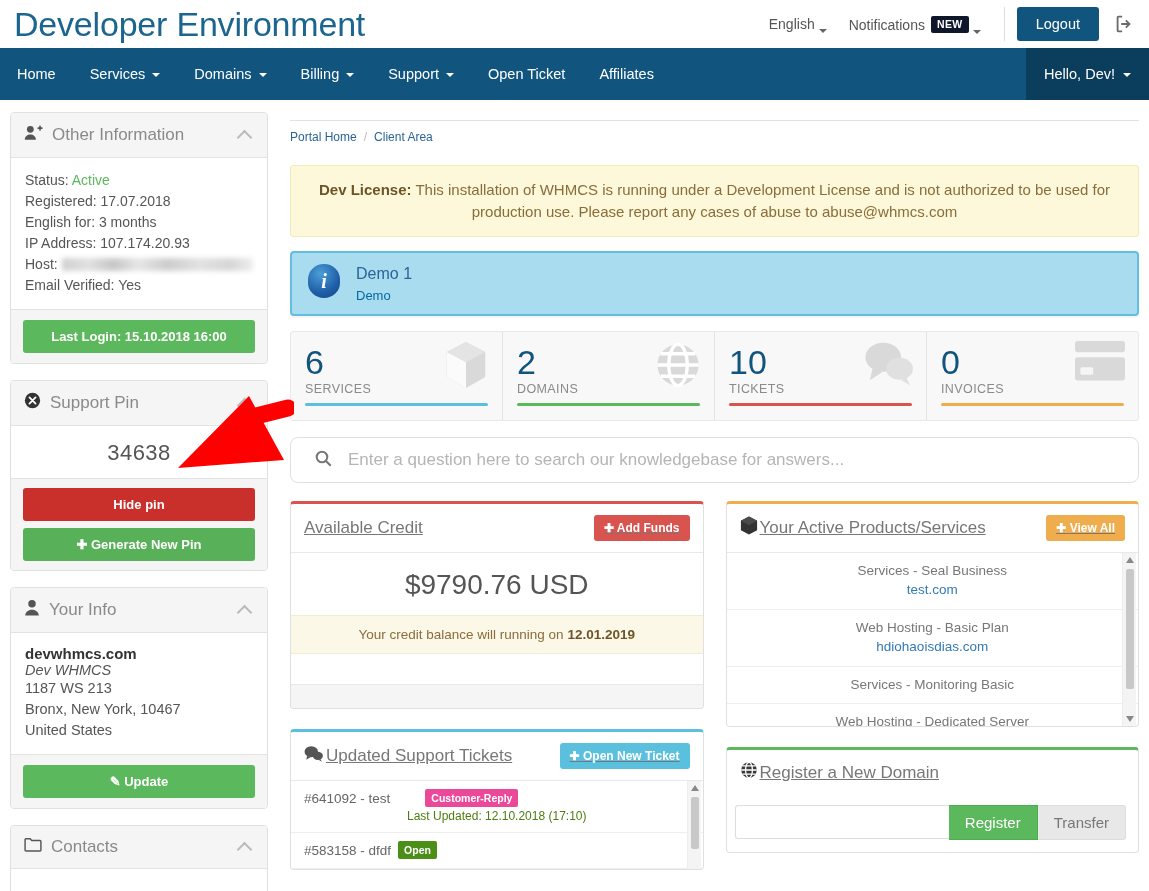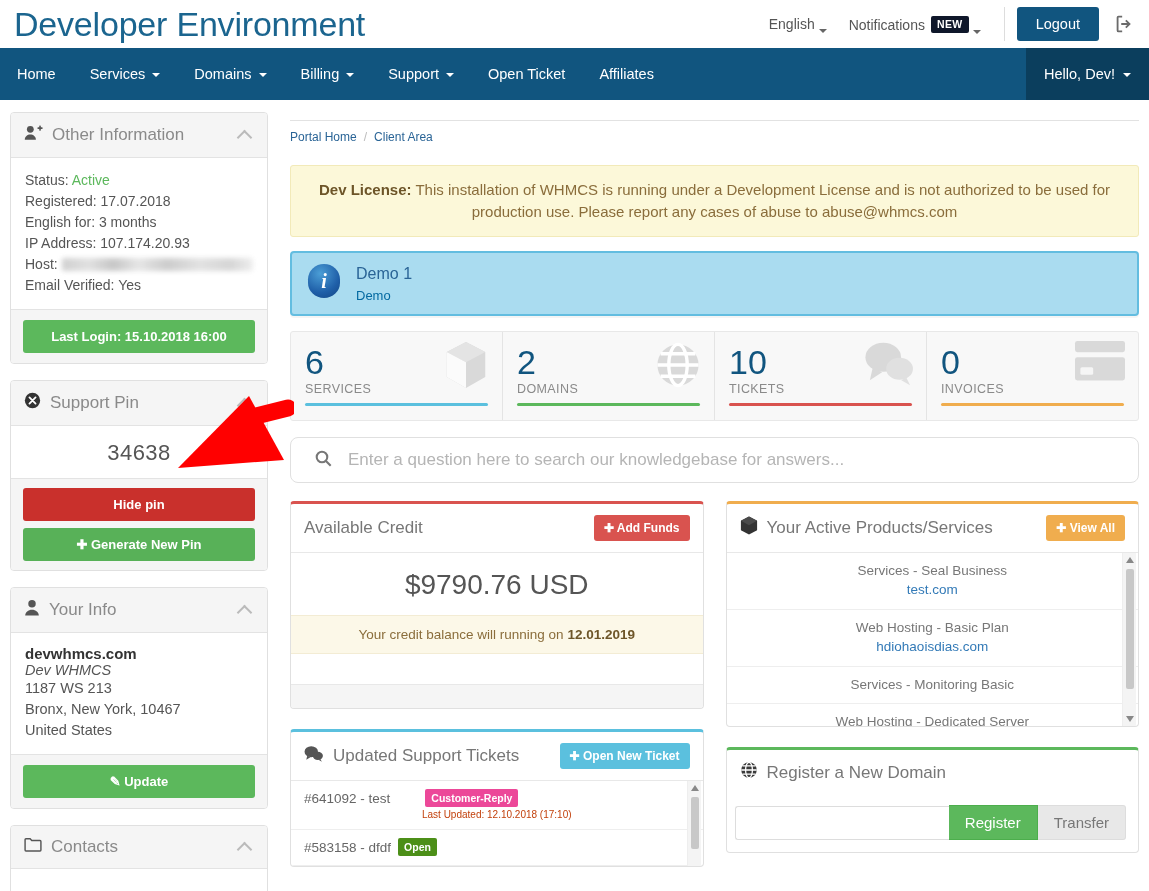--- a/index.html
+++ b/index.html
@@ -173,23 +173,24 @@
   .wcol { flex:1; min-width:0; }
   .widget {
     background:#fff; border:1px solid #e0e0e0; border-radius:4px;
     border-top:3px solid #ccc; margin-bottom:20px; overflow:hidden;
   }
   .widget.top-red { border-top-color:#d9534f; }
   .widget.top-orange { border-top-color:#f0ad4e; }
   .widget.top-blue { border-top-color:#5bc0de; }
   .widget.top-green { border-top-color:#5cb85c; }
   .w-head {
-    padding:11px 13px; display:flex; align-items:center; gap:9px;
+    padding:11px 13px; display:flex; align-items:center; gap:2px;
     font-size:17px; color:#777; font-weight:400;
     border-bottom:1px solid #e8e8e8;
+    text-decoration:underline;
   }
   .w-head .wt { flex:1; }
   .w-btn {
     border:none; border-radius:3px; color:#fff; font-size:12px; font-weight:bold;
     padding:6px 10px; cursor:pointer; white-space:nowrap;
     font-family:"Liberation Sans", sans-serif;
   }
   .w-btn.red { background:#d9534f; }
   .w-btn.orange { background:#f0ad4e; }
   .w-btn.blue { background:#5bc0de; }
@@ -205,21 +206,21 @@
   .credit-blank { height:30px; background:#fff; }
   .credit-foot { height:24px; background:#f5f5f5; border-top:1px solid #e8e8e8; }
 
   .scroll-list { position:relative; max-height:200px; overflow:hidden;text-align:center; }
   .slist-item {
     padding:8px 13px 9px 13px; border-bottom:1px solid #eee; font-size:13.5px;
   }
   .slist-item .t1 { color:#777; line-height:19px; }
   .slist-item .t2 { color:#337ab7; line-height:20px; cursor:pointer; }
   .tkt-title { color:#666; font-size:13.5px; display:flex; align-items:center; gap:7px; }
-  .tkt-sub { color:#c2410c; font-size:10px; margin-top:2px; }
+  .tkt-sub { color:#4d7c0f; font-size:12px; margin-top:2px; }
   .tag {
     color:#fff; font-size:10.5px; font-weight:bold; padding:2px 6px;
     border-radius:2px; display:inline-block; line-height:14px;
   }
   .tag.orange { background:#ec4899;margin-left:28px; }
   .tag.green { background:#4c8f18; }
 
   .fakescroll {
     position:absolute; right:2px; top:0; bottom:0; width:14px; background:#f4f4f4;
     border-left:1px solid #eee;
@@ -227,21 +228,21 @@
   .fakescroll .thumb {
     position:absolute; left:3px; width:8px; background:#c8c8c8; border-radius:2px;
   }
   .fakescroll .arw {
     position:absolute; left:3px; width:0; height:0;
     border-left:4px solid transparent; border-right:4px solid transparent;
   }
   .fakescroll .arw.up { top:4px; border-bottom:6px solid #888; }
   .fakescroll .arw.dn { bottom:4px; border-top:6px solid #888; }
 
-  .dom-row { display:flex; padding:10px 12px 12px 8px; align-items:center; }
+  .dom-row { display:flex; padding:10px 12px 12px 8px; align-items:flex-start; }
   .dom-row input {
     flex:1; border:1px solid #ddd; border-right:none; border-radius:3px 0 0 3px;
     padding:8px 10px; font-size:14px; outline:none; min-width:0;
     font-family:"Liberation Sans", sans-serif;
   }
   .dom-tab {
     padding:8px 16px; font-size:15px; cursor:pointer; border:1px solid #ddd;
     border-left:none; display:flex; align-items:center;
   }
   .dom-tab.active { background:#5cb85c; color:#fff; border-color:#4cae4c; }

